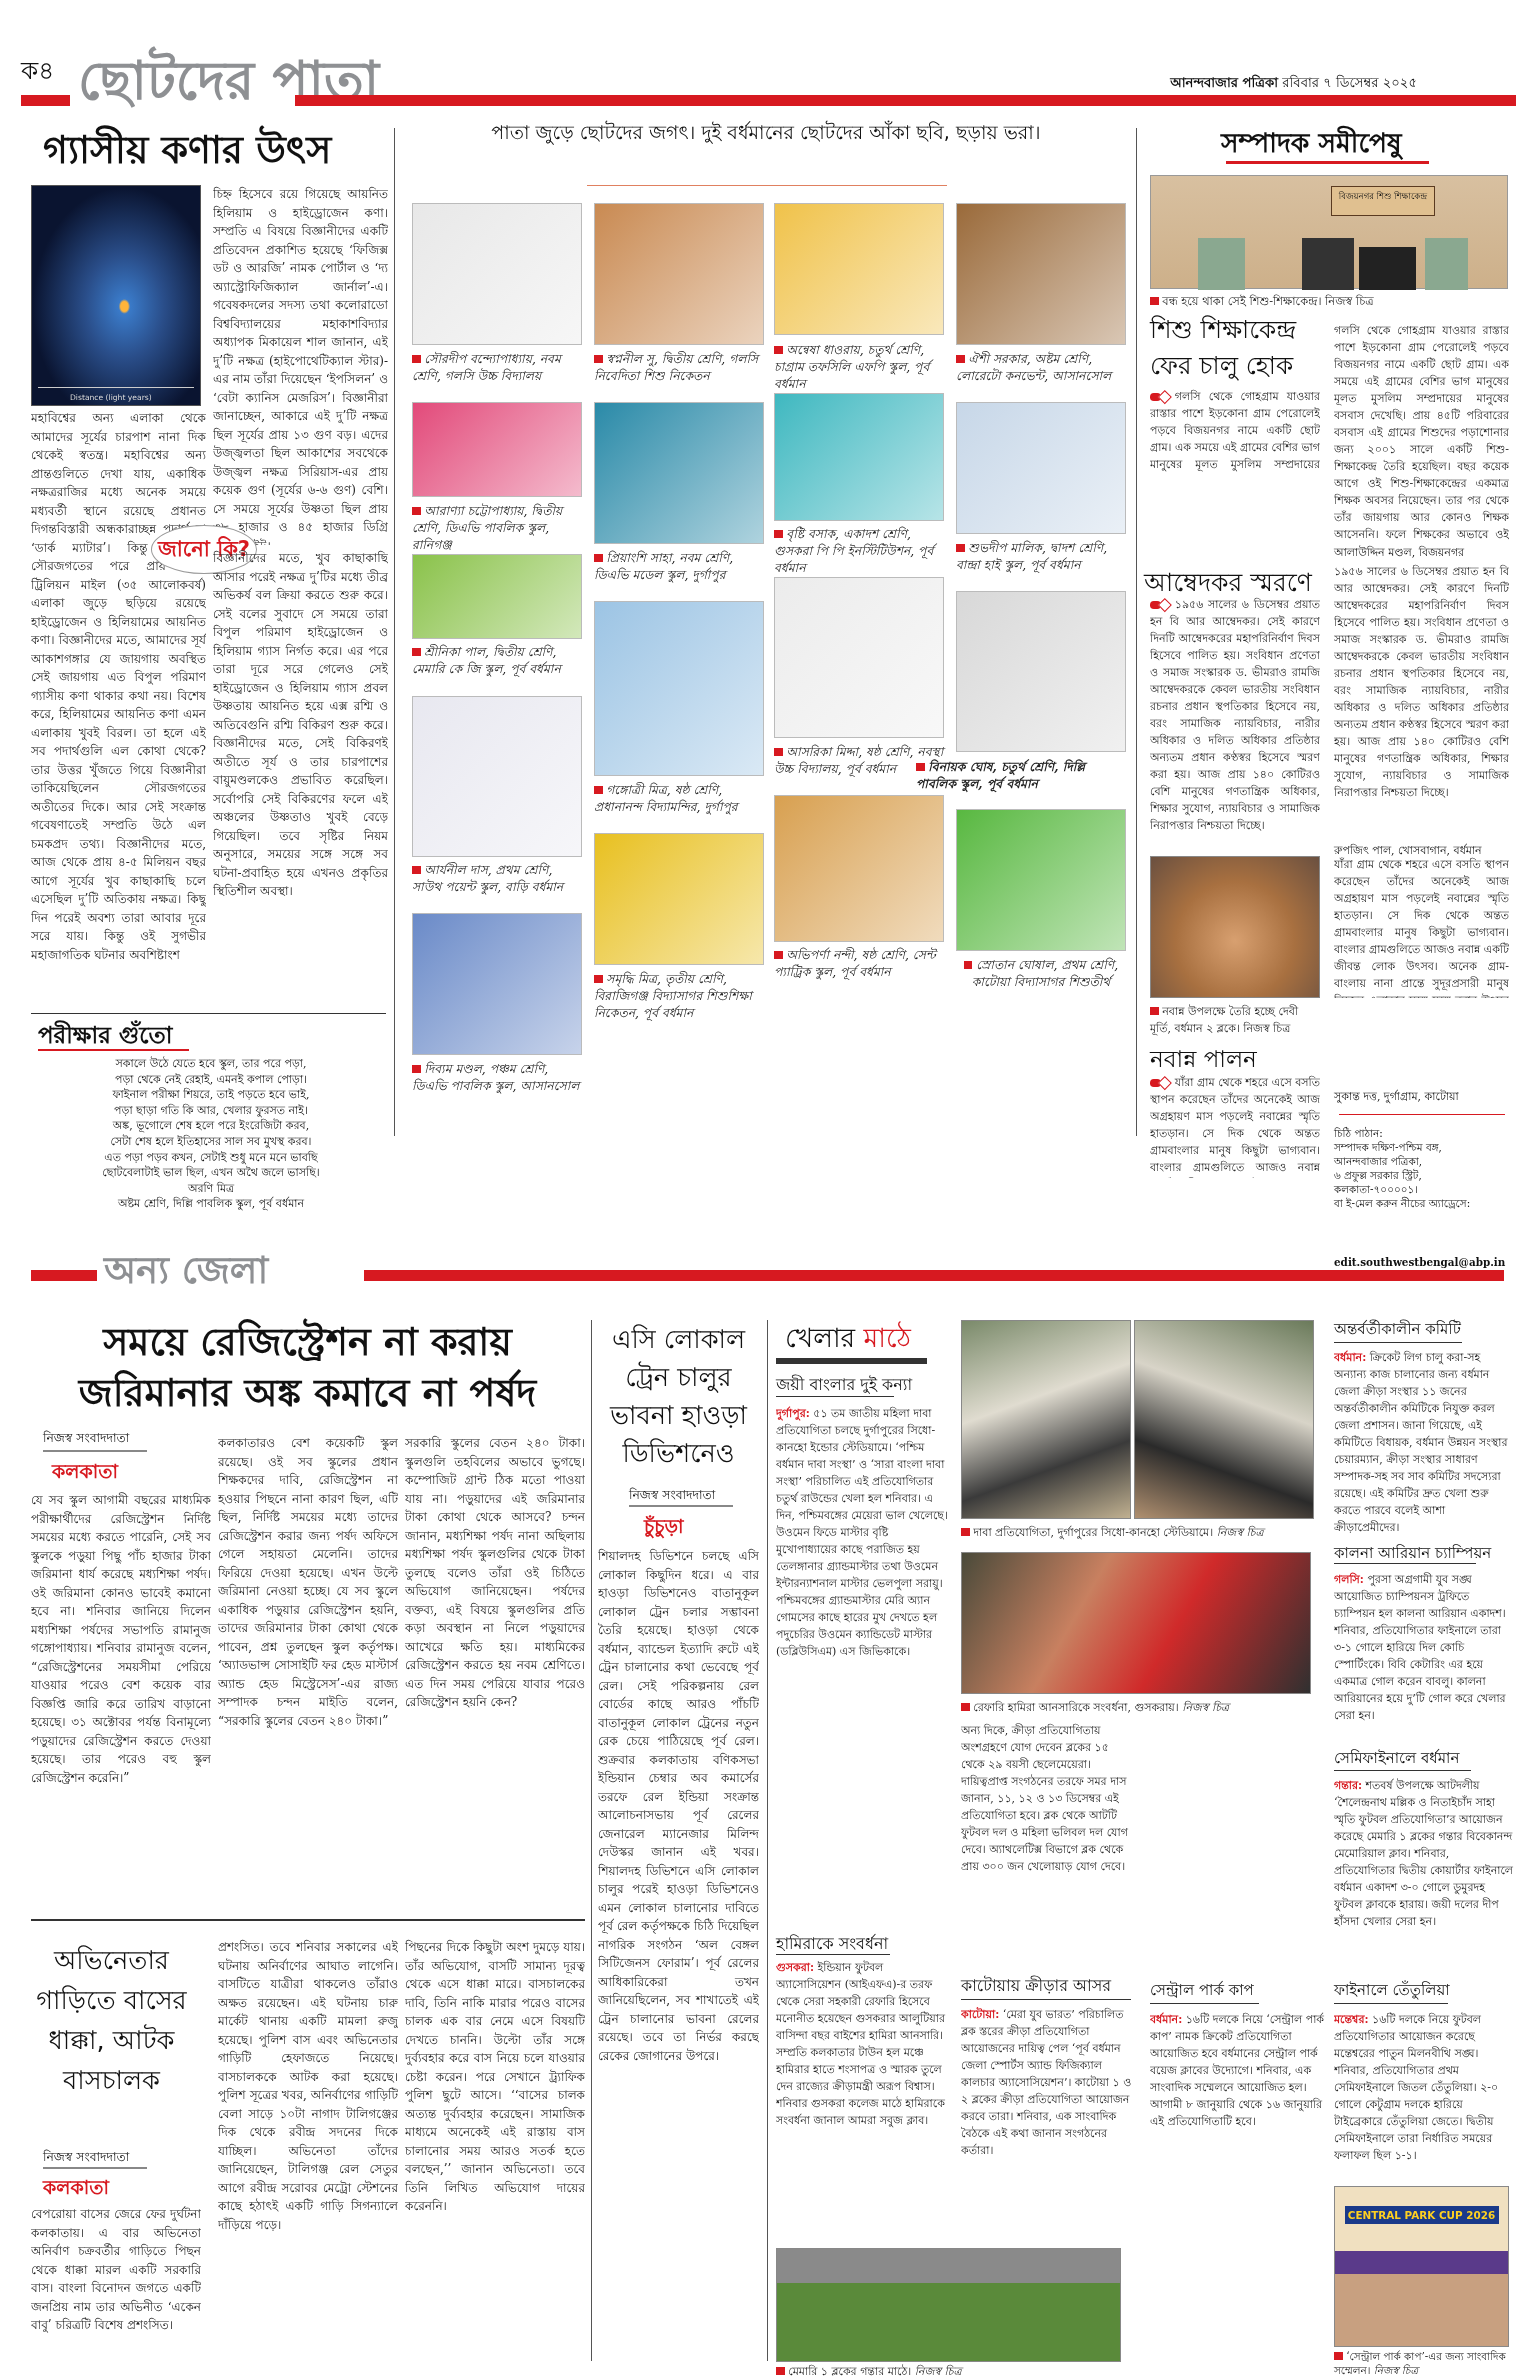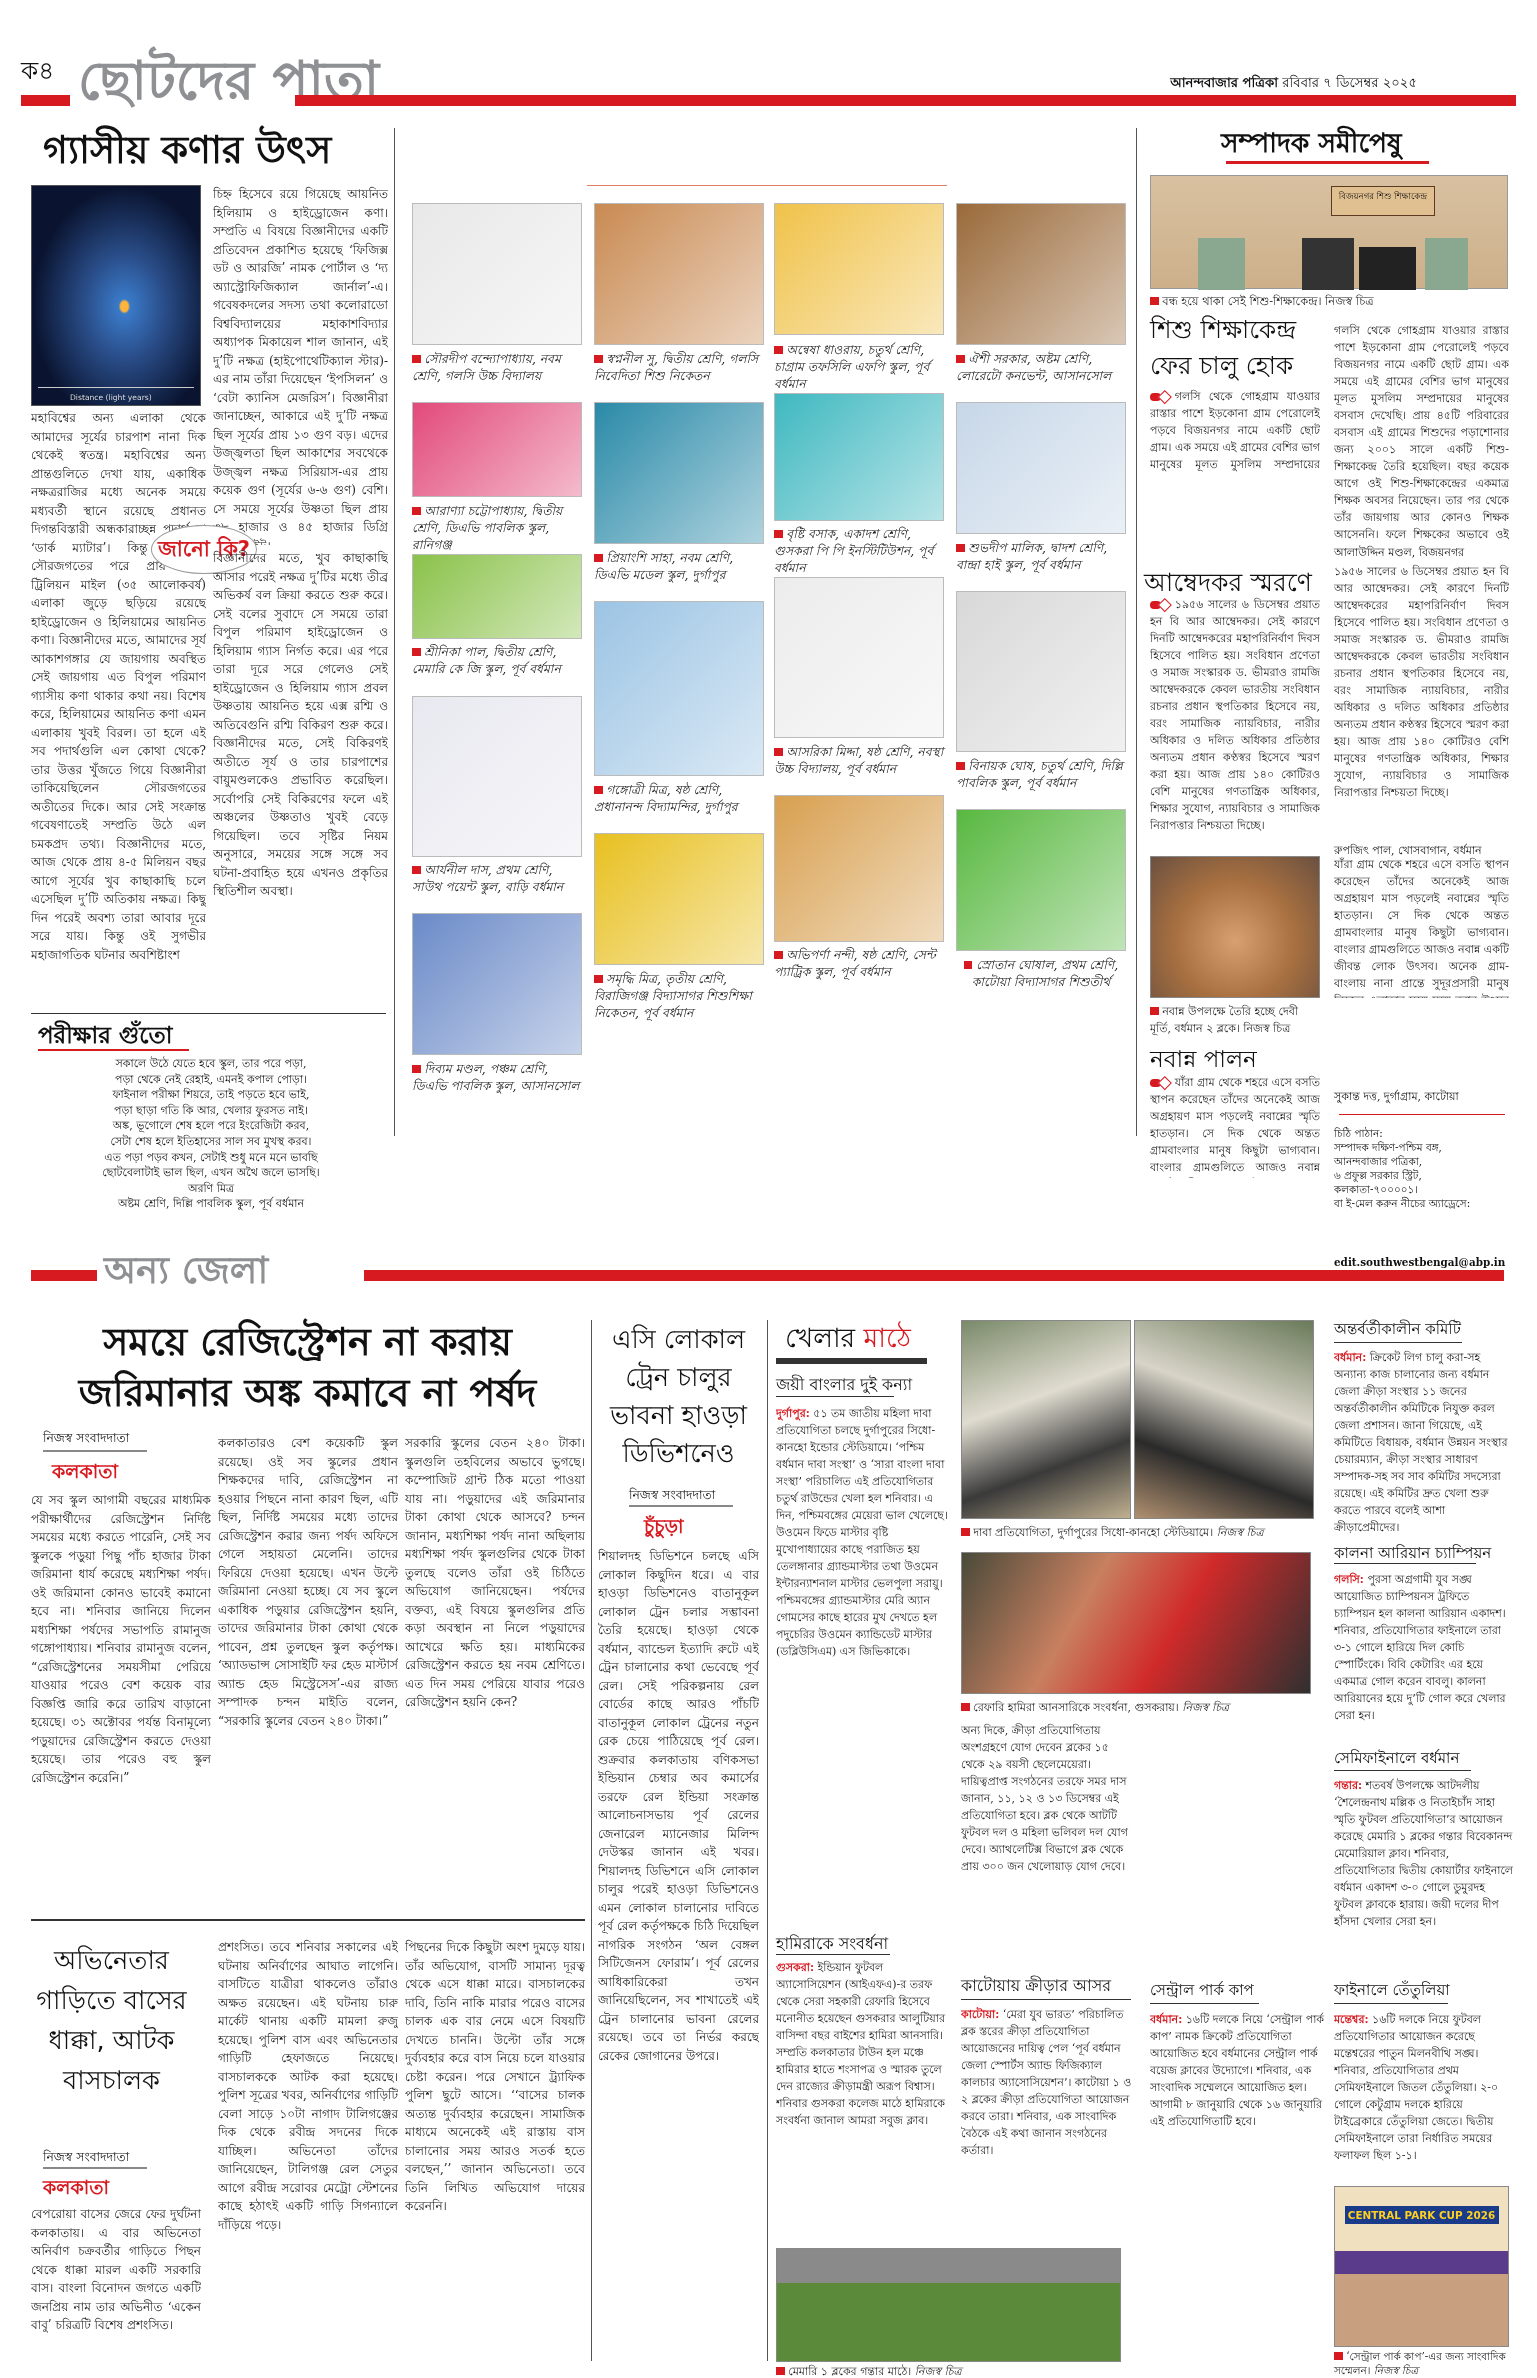--- a/index.html
+++ b/index.html
@@ -55,20 +55,21 @@
     <div>পড়া ছাড়া গতি কি আর, খেলার ফুরসত নাই।</div>
     <div>অঙ্ক, ভূগোলে শেষ হলে পরে ইংরেজিটা করব,</div>
     <div>সেটা শেষ হলে ইতিহাসের সাল সব মুখস্থ করব।</div>
     <div>এত পড়া পড়ব কখন, সেটাই শুধু মনে মনে ভাবছি</div>
     <div>ছোটবেলাটাই ভাল ছিল, এখন অথৈ জলে ভাসছি।</div>
     <div>অরণি মিত্র</div>
     <div>অষ্টম শ্রেণি, দিল্লি পাবলিক স্কুল, পূর্ব বর্ধমান</div>
   </div>
 
 <div class="abs" style="left:416px;top:118px;width:700px;text-align:center;font-size:19px;line-height:28px;font-family:'DejaVu Sans',sans-serif">
+  <div>পাতা জুড়ে ছোটদের জগৎ। দুই বর্ধমানের ছোটদের আঁকা ছবি, ছড়ায় ভরা।</div>
 </div>
 <div class="hline" style="left:587px;top:185px;width:360px;background:#e08060"></div>
 <div id="gallery">
     <div class="art" style="left: 412px; top: 203px; width: 170px; height: 142px; background: linear-gradient(135deg, rgb(232, 232, 232), rgb(255, 255, 255) 160%);"></div>
     <div class="abs cap" style="left: 412px; top: 351px; width: 170px;"><span class="sq"></span><span>সৌরদীপ বন্দ্যোপাধ্যায়, নবম শ্রেণি, গলসি উচ্চ বিদ্যালয়</span></div>
     <div class="art" style="left: 412px; top: 402px; width: 170px; height: 95px; background: linear-gradient(135deg, rgb(226, 74, 122), rgb(255, 255, 255) 160%);"></div>
     <div class="abs cap" style="left: 412px; top: 503px; width: 170px;"><span class="sq"></span><span>আরাণ্যা চট্টোপাধ্যায়, দ্বিতীয় শ্রেণি, ডিএভি পাবলিক স্কুল, রানিগঞ্জ</span></div>
     <div class="art" style="left: 412px; top: 554px; width: 170px; height: 85px; background: linear-gradient(135deg, rgb(138, 194, 74), rgb(255, 255, 255) 160%);"></div>
     <div class="abs cap" style="left: 412px; top: 644px; width: 170px;"><span class="sq"></span><span>শ্রীনিকা পাল, দ্বিতীয় শ্রেণি, মেমারি কে জি স্কুল, পূর্ব বর্ধমান</span></div>
     <div class="art" style="left: 412px; top: 696px; width: 170px; height: 161px; background: linear-gradient(135deg, rgb(232, 232, 240), rgb(255, 255, 255) 160%);"></div>
@@ -89,21 +90,21 @@
     <div class="abs cap" style="left: 774px; top: 526px; width: 170px;"><span class="sq"></span><span>বৃষ্টি বসাক, একাদশ শ্রেণি, গুসকরা পি পি ইনস্টিটিউশন, পূর্ব বর্ধমান</span></div>
     <div class="art" style="left: 774px; top: 577px; width: 170px; height: 161px; background: linear-gradient(135deg, rgb(236, 236, 236), rgb(255, 255, 255) 160%);"></div>
     <div class="abs cap" style="left: 774px; top: 744px; width: 170px;"><span class="sq"></span><span>আসরিকা মিদ্দা, ষষ্ঠ শ্রেণি, নবস্থা উচ্চ বিদ্যালয়, পূর্ব বর্ধমান</span></div>
     <div class="art" style="left: 774px; top: 795px; width: 170px; height: 147px; background: linear-gradient(135deg, rgb(216, 160, 80), rgb(255, 255, 255) 160%);"></div>
     <div class="abs cap" style="left: 774px; top: 947px; width: 170px;"><span class="sq"></span><span>অভিপর্ণা নন্দী, ষষ্ঠ শ্রেণি, সেন্ট প্যাট্রিক স্কুল, পূর্ব বর্ধমান</span></div>
     <div class="art" style="left: 956px; top: 203px; width: 170px; height: 142px; background: linear-gradient(135deg, rgb(154, 106, 58), rgb(255, 255, 255) 160%);"></div>
     <div class="abs cap" style="left: 956px; top: 351px; width: 170px;"><span class="sq"></span><span>ঐশী সরকার, অষ্টম শ্রেণি, লোরেটো কনভেন্ট, আসানসোল</span></div>
     <div class="art" style="left: 956px; top: 402px; width: 170px; height: 132px; background: linear-gradient(135deg, rgb(199, 215, 232), rgb(255, 255, 255) 160%);"></div>
     <div class="abs cap" style="left: 956px; top: 540px; width: 170px;"><span class="sq"></span><span>শুভদীপ মালিক, দ্বাদশ শ্রেণি, বান্দ্রা হাই স্কুল, পূর্ব বর্ধমান</span></div>
     <div class="art" style="left: 956px; top: 591px; width: 170px; height: 161px; background: linear-gradient(135deg, rgb(216, 216, 216), rgb(255, 255, 255) 160%);"></div>
-    <div class="abs cap" style="left: 956px; top: 758px; width: 170px;"><span class="sq"></span><span>বিনায়ক ঘোষ, চতুর্থ শ্রেণি, দিল্লি পাবলিক স্কুল, পূর্ব বর্ধমান</span></div>
+    <div class="abs cap" style="left: 916px; top: 758px; width: 170px; font-weight: bold;"><span class="sq"></span><span>বিনায়ক ঘোষ, চতুর্থ শ্রেণি, দিল্লি পাবলিক স্কুল, পূর্ব বর্ধমান</span></div>
     <div class="art" style="left: 956px; top: 809px; width: 170px; height: 142px; background: linear-gradient(135deg, rgb(88, 184, 64), rgb(255, 255, 255) 160%);"></div>
     <div class="abs cap" style="left: 956px; top: 957px; width: 170px; text-align: center;"><span class="sq"></span><span>স্রোতান ঘোষাল, প্রথম শ্রেণি, কাটোয়া বিদ্যাসাগর শিশুতীর্থ</span></div>
   </div>
 <div class="vline" style="left:1136px;top:128px;height:1008px"></div>
 
 <div class="abs h-med" style="left:1221px;top:123px;font-size:26.5px;font-weight:bold">সম্পাদক সমীপেষু</div>
 <div class="hline" style="left:1226px;top:161px;width:203px;height:2.8px;background:#d71920"></div>
 <div class="abs" style="left:1150px;top:175px;width:358px;height:114px;background:linear-gradient(#d8c0a0,#cdb08a);border:0.9px solid #999">
   <div class="abs" style="left:180px;top:9.5px;width:104px;height:30px;border:1.9px solid #5a3a20;background:#e0c090;font-size:8.5px;text-align:center;padding-top:3.8px">বিজয়নগর শিশু শিক্ষাকেন্দ্র</div>
   <div class="abs" style="left:47px;top:62px;width:47px;height:52px;background:#8aa890"></div>

